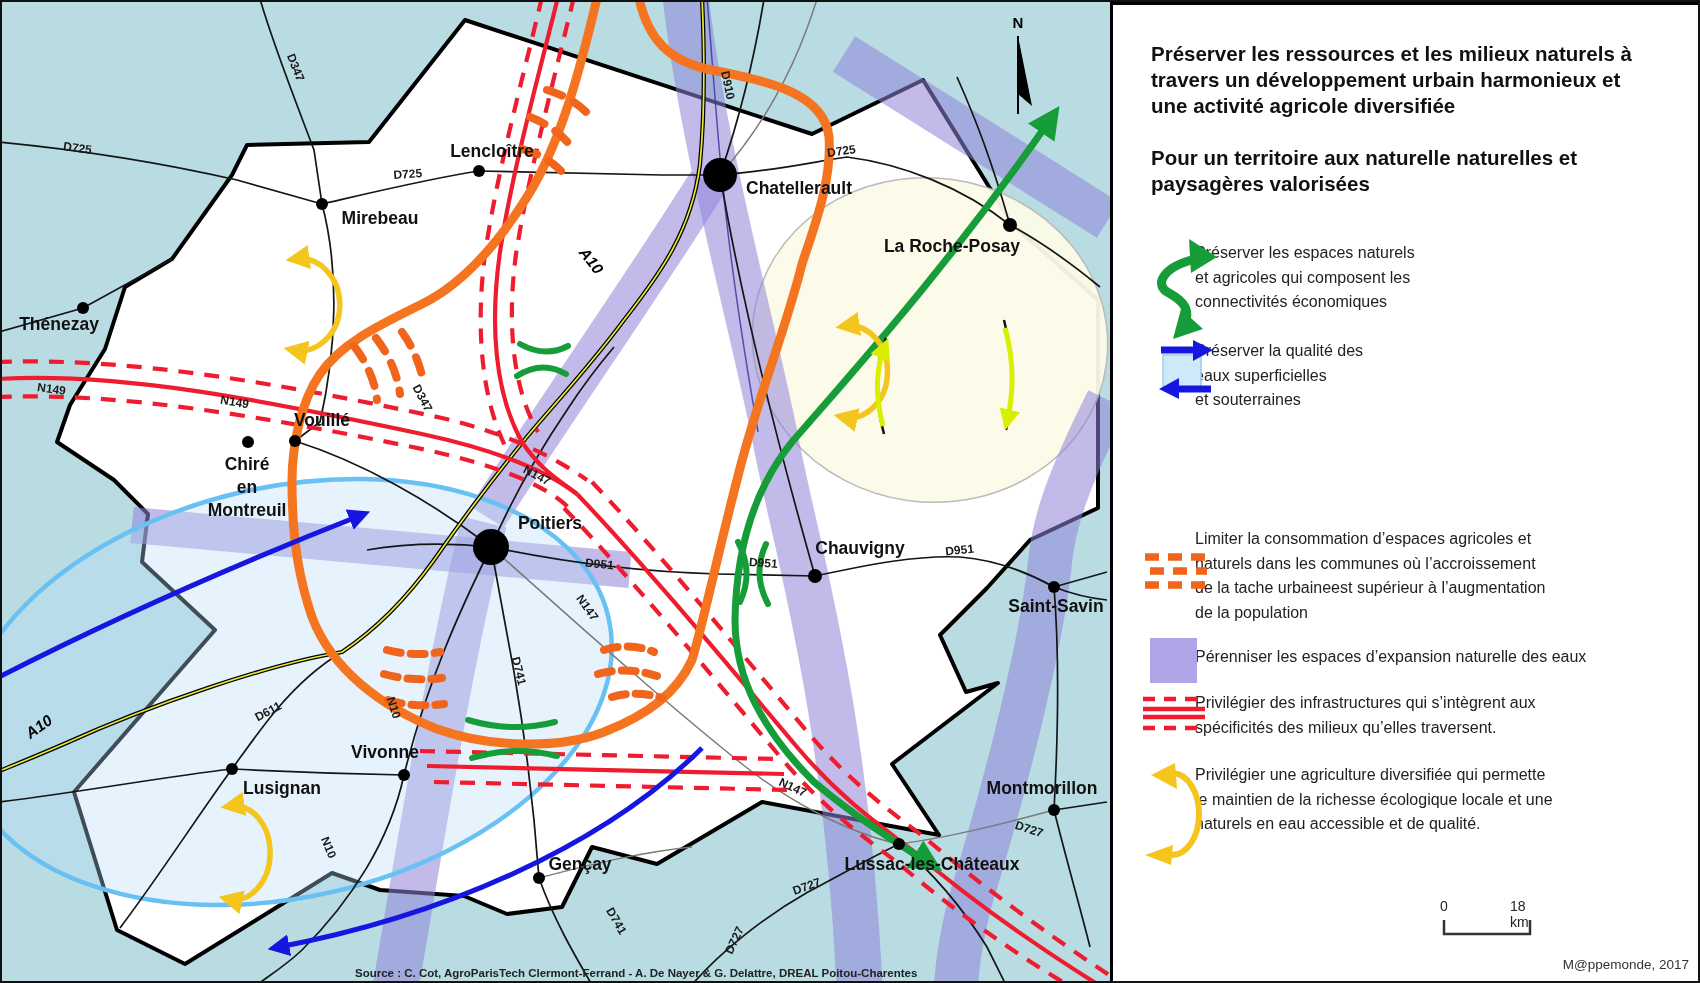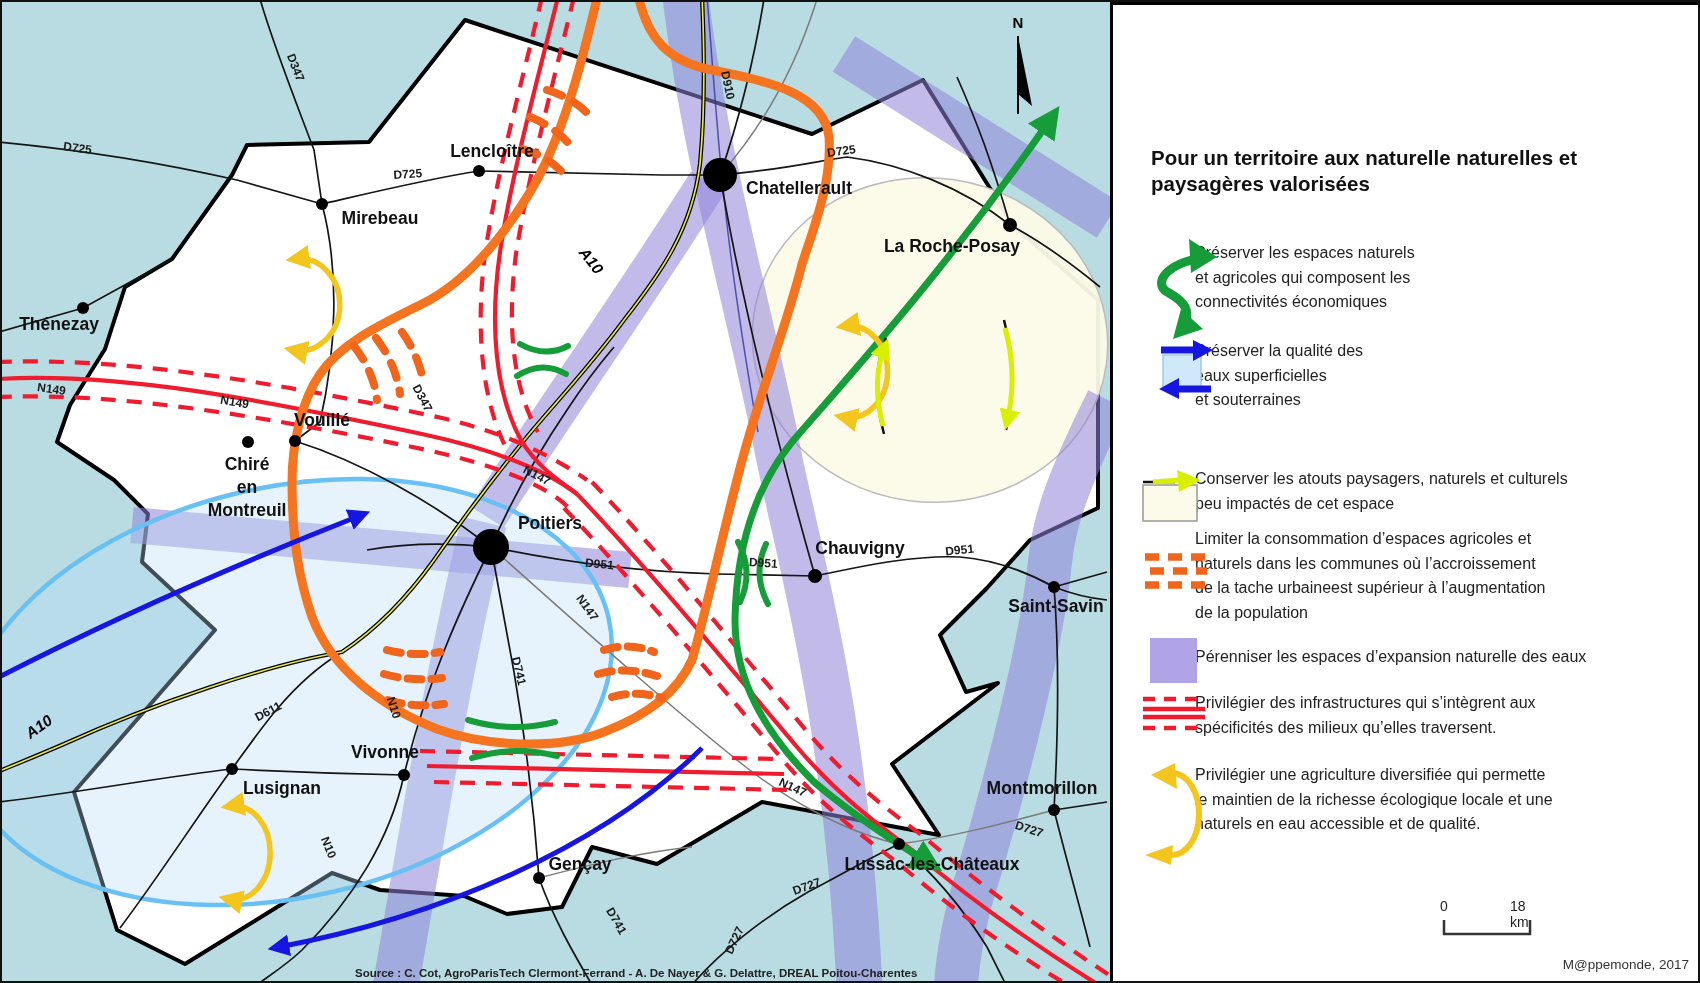--- a/index.html
+++ b/index.html
@@ -230,20 +230,23 @@
   <g>
     <text class="north" x="1016" y="26" text-anchor="middle">N</text>
     <line x1="1016" y1="34" x2="1016" y2="112" stroke="#000" stroke-width="2"></line>
     <polygon points="1016,34 1030,104 1016,92" fill="#000"></polygon>
   </g>
 
   <text class="src" x="353" y="975">Source : C. Cot, AgroParisTech Clermont-Ferrand - A. De Nayer &amp; G. Delattre, DREAL Poitou-Charentes</text>
 </svg>
 
 <div id="legend">
+  <div class="ltitle" style="top:36px">Préserver les ressources et les milieux naturels à
+travers un développement urbain harmonieux et
+une activité agricole diversifiée</div>
   <div class="ltitle" style="top:140px">Pour un territoire aux naturelle naturelles et
 paysagères valorisées</div>
 
   <div class="lrow" style="top:230px">
     <svg class="licon" style="left:26px;top:2px" width="82" height="104" viewBox="0 0 82 104">
       <path d="M 56,22 C 24,30 14,48 30,56 C 46,65 52,74 45,88" fill="none" stroke="#169c38" stroke-width="9"></path>
       <polygon points="50,2 78,20 52,36" fill="#169c38"></polygon>
       <polygon points="34,102 64,92 42,72" fill="#169c38"></polygon>
     </svg>
     <div class="ltext" style="padding-top:6px">Préserver les espaces naturels
@@ -258,30 +261,20 @@
       <polygon points="40,1 60,11 40,22" fill="#1616e0"></polygon>
       <line x1="58" y1="50" x2="26" y2="50" stroke="#1616e0" stroke-width="7"></line>
       <polygon points="26,39 6,50 26,60" fill="#1616e0"></polygon>
     </svg>
     <div class="ltext" style="padding-top:4px">Préserver la qualité des
 eaux superficielles
 et souterraines</div>
   </div>
 
 
-  <div class="lrow" style="top:458px">
-    <svg class="licon" style="left:26px;top:4px" width="68" height="58" viewBox="0 0 68 58">
-      <rect x="4" y="18" width="54" height="36" fill="#fcfae8" stroke="#999" stroke-width="1.5"></rect>
-      <line x1="4" y1="15" x2="36" y2="15" stroke="#111" stroke-width="2.5"></line>
-      <line x1="14" y1="15" x2="40" y2="13" stroke="#d9ef00" stroke-width="5"></line>
-      <polygon points="38,3 62,13 40,25" fill="#d9ef00"></polygon>
-    </svg>
-    <div class="ltext" style="padding-top:4px">Conserver les atouts paysagers, naturels et culturels
-peu impactés de cet espace</div>
-  </div>
 
   <div class="lrow" style="top:628px">
     <svg class="licon" style="left:36px;top:4px" width="50" height="48" viewBox="0 0 50 48">
       <rect x="1" y="1" width="47" height="45" fill="#b1a4e6"></rect>
     </svg>
     <div class="ltext" style="padding-top:12px">Pérenniser les espaces d’expansion naturelle des eaux</div>
   </div>
 
   <div class="lrow" style="top:522px">
     <svg class="licon" style="left:30px;top:24px" width="66" height="44" viewBox="0 0 66 44">

